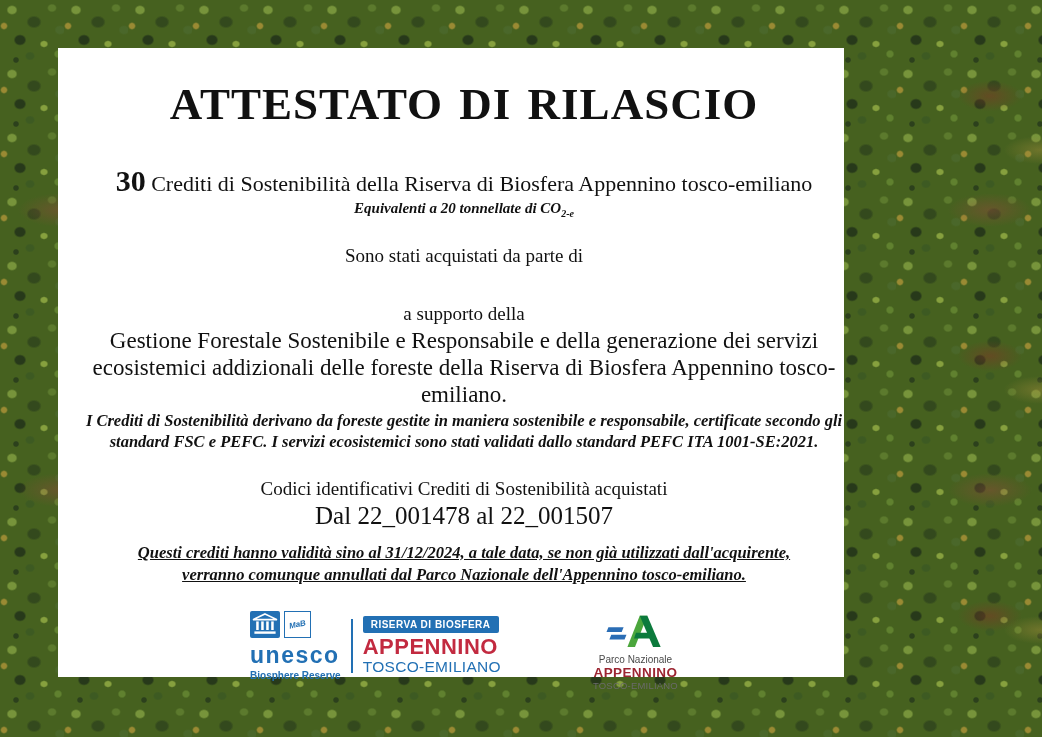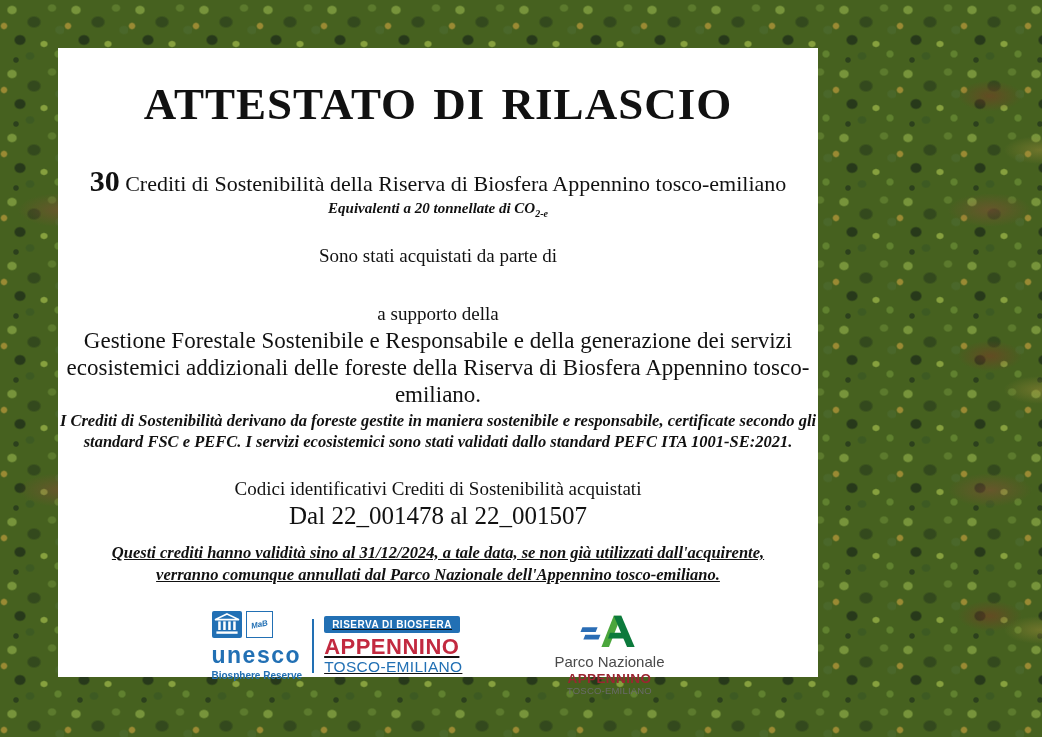--- a/index.html
+++ b/index.html
@@ -31,20 +31,21 @@
       290px 260px, 310px 280px, 270px 240px,
       64px 64px, 64px 64px, 64px 64px, 64px 64px, 64px 64px,
       64px 64px, 64px 64px, 64px 64px, 64px 64px, 64px 64px;
   }
   
   .card {
     position: absolute; left: 58px; top: 48px;
     width: 760px; height: 629px;
     background: #ffffff;
     text-align: center;
+    padding-left: 26px;
   }
   .title {
     margin: 32px 0 0;
     font-size: 45px; font-weight: 700;
     letter-spacing: 1px; word-spacing: 4px;
     line-height: 1.1;
   }
   .credits-line { margin: 34px 0 0; font-size: 22px; }
   .credits-num  { font-size: 30px; font-weight: 700; text-align: right; }
   .equivalent   { margin: 2px 0 0; font-size: 15px; font-style: italic; font-weight: 600; }
@@ -70,30 +71,30 @@
   .unesco-boxes  { display: flex; gap: 4px; align-items: flex-start; }
   .mab-box {
     width: 27px; height: 27px; box-sizing: border-box;
     border: 1.5px solid #2270b4; background: #fff;
     display: flex; align-items: center; justify-content: center;
   }
   .mab-text { color: #2270b4; font-size: 8px; font-style: italic; font-weight: 700; transform: rotate(-12deg); }
   .unesco-word { margin-top: 2px; color: #2270b4; font-size: 23px; font-weight: 800; letter-spacing: 1.5px; line-height: 1; }
   .unesco-sub  { margin-top: 3px; color: #2270b4; font-size: 10px; font-weight: 700; }
   .unesco-divider { width: 2px; height: 54px; background: #2270b4; }
-  .riserva-stack { display: flex; flex-direction: column; align-items: flex-start; text-decoration: underline; }
+  .riserva-stack { display: flex; flex-direction: column; align-items: flex-start; }
   .riserva-badge {
     background: #2270b4; color: #fff;
     font-size: 10px; font-weight: 700; letter-spacing: .5px;
     padding: 3px 8px; border-radius: 2px;
   }
   .riserva-appennino { margin-top: 2px; color: #c22a40; font-size: 22px; font-weight: 800; letter-spacing: .5px; line-height: 1.05; }
   .riserva-tosco     { color: #2270b4; font-size: 15.5px; font-weight: 500; letter-spacing: .3px; }
   .parco-lockup { display: flex; flex-direction: column; align-items: center; }
-  .parco-name  { margin-top: 1px; color: #4a4a4a; font-size: 15px; line-height: 1.1; }
+  .parco-name  { margin-top: 1px; color: #4a4a4a; font-size: 10px; line-height: 1.1; }
   .parco-appennino { color: #9c2531; font-size: 13.5px; font-weight: 800; letter-spacing: .4px; line-height: 1.15; }
   .parco-tosco { color: #6a6a6a; font-size: 9.5px; letter-spacing: .2px; line-height: 1.1; }
 </style>
 </head>
 <body>
 
 <div class="forest-bg"></div>
 
 <div class="card">
 

